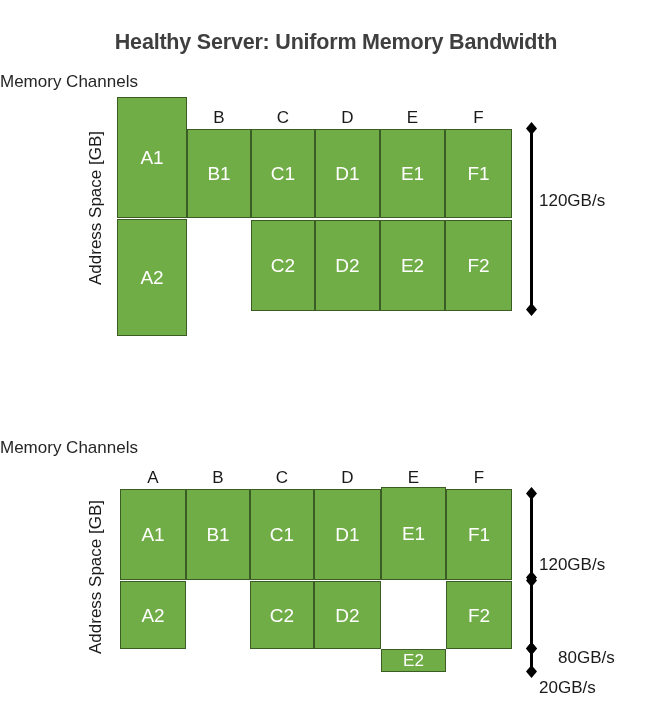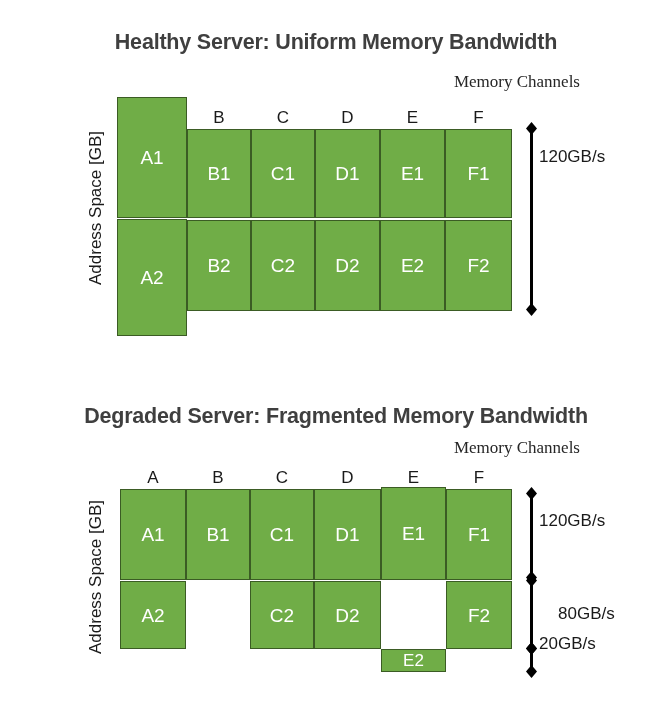--- a/index.html
+++ b/index.html
@@ -29,24 +29,23 @@
     font-weight: bold;
     font-size: 21.5px;
     letter-spacing: -0.2px;
     color: #3f3f3f;
     white-space: nowrap;
   }
   .axis-top-label {
     position: absolute;
     width: 580px;
     left: 0;
-    text-align: right;
+    text-align: left;
     font-size: 17px;
     color: #262626;
-    font-family: Liberation Serif, serif;
   }
   .y-axis-label {
     position: absolute;
     font-size: 17px;
     color: #1a1a1a;
     white-space: nowrap;
     transform-origin: 50% 50%;
     transform: rotate(-90deg);
     text-align: center;
   }
@@ -72,20 +71,21 @@
   .mem-block.tall-a1 { align-items: center; }
   .bw-arrow {
     position: absolute;
     width: 13px;
   }
   .bw-label {
     position: absolute;
     font-size: 17px;
     color: #1a1a1a;
     white-space: nowrap;
+    margin-top: 44px;
   }
 </style>
 </head>
 <body>
 
 <div class="panel" style="top:0;height:380px;">
 
   <div class="diagram-title" style="top:30px;">Healthy Server: Uniform Memory Bandwidth</div>
 
   <div class="axis-top-label" style="top:72px;">Memory Channels</div>
@@ -99,38 +99,36 @@
   <div class="col-letter" style="left:445px;width:67px;top:108px;">F</div>
 
   <div class="mem-block tall-a1" style="left:117px;top:97px;width:70px;height:121px;">A1</div>
   <div class="mem-block" style="left:187px;top:129px;width:64px;height:89px;">B1</div>
   <div class="mem-block" style="left:251px;top:129px;width:64px;height:89px;">C1</div>
   <div class="mem-block" style="left:315px;top:129px;width:65px;height:89px;">D1</div>
   <div class="mem-block" style="left:380px;top:129px;width:65px;height:89px;">E1</div>
   <div class="mem-block" style="left:445px;top:129px;width:67px;height:89px;">F1</div>
 
   <div class="mem-block" style="left:117px;top:219px;width:70px;height:117px;">A2</div>
-  <div class="mem-block" style="left:187px;top:220px;width:64px;height:91px;">B2</div>
   <div class="mem-block" style="left:251px;top:220px;width:64px;height:91px;">C2</div>
   <div class="mem-block" style="left:315px;top:220px;width:65px;height:91px;">D2</div>
   <div class="mem-block" style="left:380px;top:220px;width:65px;height:91px;">E2</div>
   <div class="mem-block" style="left:445px;top:220px;width:67px;height:91px;">F2</div>
 
   <svg class="bw-arrow" style="left:525px;top:122px;" width="13" height="194" viewBox="0 0 13 194">
     <line x1="6.5" y1="6" x2="6.5" y2="188" stroke="#000000" stroke-width="3"></line>
     <polygon points="6.5,0 12,6.5 6.5,13 1,6.5" fill="#000000"></polygon>
     <polygon points="6.5,181 12,187.5 6.5,194 1,187.5" fill="#000000"></polygon>
   </svg>
   <div class="bw-label" style="left:539px;top:147px;">120GB/s</div>
 
 </div>
 
 <div class="panel" style="top:380px;height:340px;">
 
-  <div class="diagram-title" style="top:24px;">Degraded Server: Fragmented Memory Bandwidth</div>
 
   <div class="axis-top-label" style="top:58px;">Memory Channels</div>
 
   <div class="y-axis-label" style="left:6px;top:198px;width:180px;margin-top:-11px;">Address Space [GB]</div>
 
   <div class="col-letter" style="left:120px;width:66px;top:88px;">A</div>
   <div class="col-letter" style="left:186px;width:64px;top:88px;">B</div>
   <div class="col-letter" style="left:250px;width:64px;top:88px;">C</div>
   <div class="col-letter" style="left:314px;width:67px;top:88px;">D</div>
   <div class="col-letter" style="left:381px;width:65px;top:88px;">E</div>

